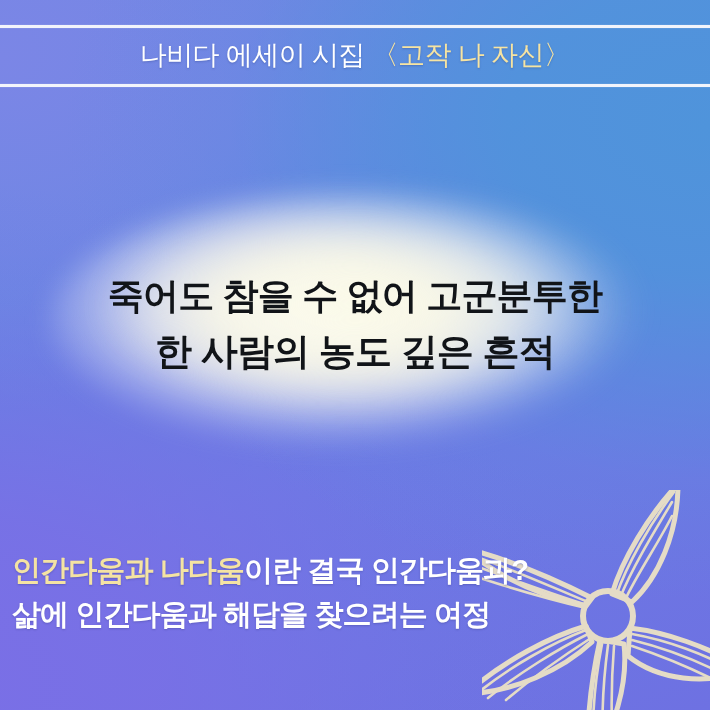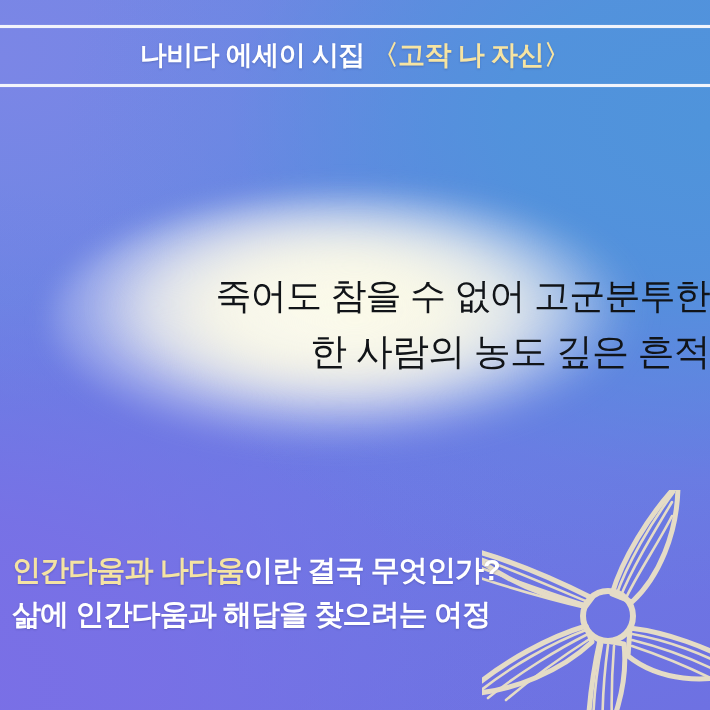--- a/index.html
+++ b/index.html
@@ -30,21 +30,21 @@
     position:absolute; left:0; width:710px; height:3px;
     background:#f2f4fb;
     box-shadow:0 0 1px rgba(255,255,255,0.6);
   }
   #band-line-top { top:25px; }
   #band-line-bottom { top:84px; }
 
   #header-title {
     position:absolute; left:0; top:33px; width:710px;
     text-align:center;
-    font-size:27px; font-weight:bold; line-height:44px;
+    font-size:27px; font-weight:normal; line-height:44px;
     letter-spacing:-0.6px;
     white-space:nowrap;
     text-shadow:0 1px 2px rgba(40,60,130,0.35);
   }
   .hdr-white { color:#ffffff; }
   .hdr-gold  { color:#f6e4a2; }
 
   
   #glow-blob {
     position:absolute;
@@ -67,25 +67,24 @@
   }
 
   
   #main-quote {
     position:absolute; left:0; top:268px; width:710px;
     text-align:center; z-index:6;
   }
   .quote-line {
     display:block;
     color:#111418;
-    font-size:36px; font-weight:normal;
+    font-size:36px; font-weight:bold;
     line-height:56px;
     letter-spacing:-0.8px;
     white-space:nowrap;
-    text-align:right;
   }
   #quote-line-1 { font-size:36px; }
   #quote-line-2 { font-size:37px; }
 
   
   #bottom-copy {
     position:absolute; left:12px; top:548px; width:560px;
     z-index:6;
   }
   .bottom-line {
@@ -123,21 +122,21 @@
 
   <div id="glow-blob"></div>
   <div id="glow-blob-2"></div>
 
   <div id="main-quote">
     <span class="quote-line" id="quote-line-1">죽어도 참을 수 없어 고군분투한</span>
     <span class="quote-line" id="quote-line-2">한 사람의 농도 깊은 흔적</span>
   </div>
 
   <div id="bottom-copy">
-    <span class="bottom-line"><span class="btm-gold">인간다움과 나다움</span><span class="btm-white">이란  결국 무엇인가?</span></span>
+    <span class="bottom-line"><span class="btm-gold">인간다움과 나다움</span><span class="btm-white">이란  결국 인간다움과?</span></span>
     <span class="bottom-line btm-white">삶에 인간다움과 해답을 찾으려는 여정</span>
   </div>
 
   <svg id="flower-ornament" viewBox="0 0 250 250" fill="none" xmlns="http://www.w3.org/2000/svg">
     <g stroke="#e5dcc6" stroke-linecap="round" stroke-linejoin="round" fill="none">
 
       <g stroke-width="5">
         <path d="M110 108 C 78 92, 30 70, -18 58 C 22 92, 66 108, 104 116 Z"></path>
       </g>
       <g stroke-width="2.6">

